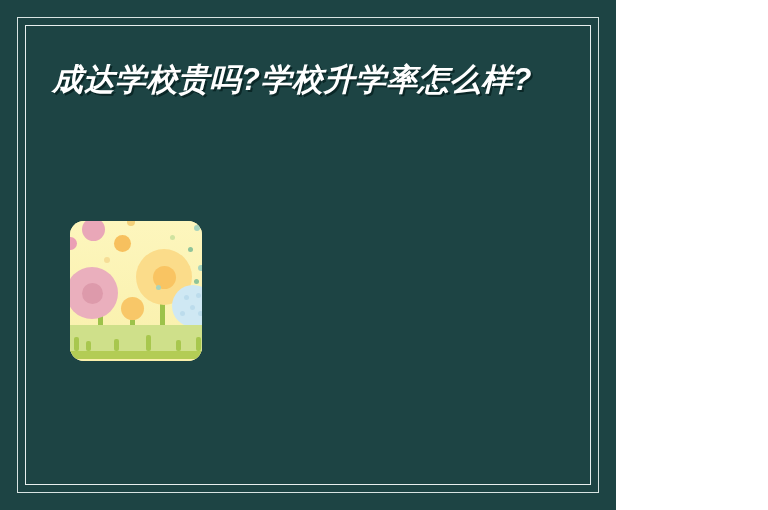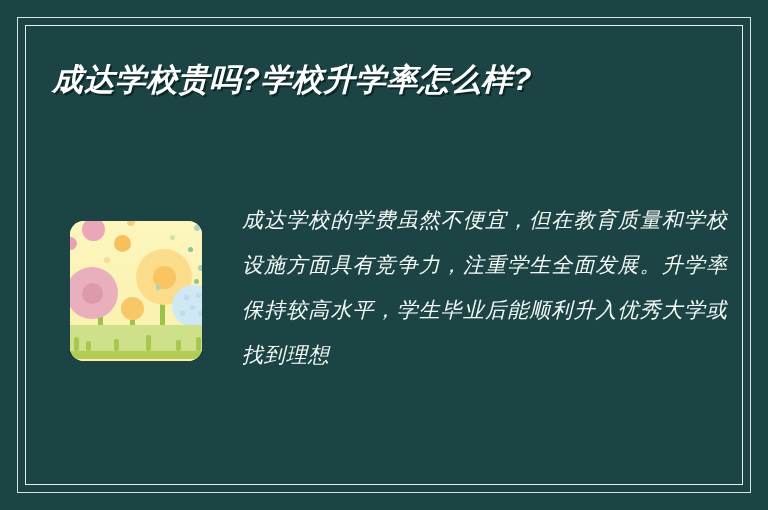--- a/index.html
+++ b/index.html
@@ -8,21 +8,21 @@
   }
   body {
     width: 768px;
     height: 510px;
     overflow: hidden;
     font-family: "Liberation Sans", sans-serif;
   }
 
   #poster {
     position: relative;
-    width: 768px;
+    width: 616px;
     height: 510px;
     background: #1d4444;
     overflow: hidden;
     box-sizing: border-box;
   }
 
   
   .frame-outer {
     position: absolute;
     left: 17px;
@@ -220,18 +220,15 @@
         <div class="blade" style="left:4px;   height:14px;"></div>
         <div class="blade" style="left:16px;  height:10px;"></div>
         <div class="blade" style="left:44px;  height:12px;"></div>
         <div class="blade" style="left:76px;  height:16px;"></div>
         <div class="blade" style="left:106px; height:11px;"></div>
         <div class="blade" style="left:126px; height:14px;"></div>
         <div class="grass-base"></div>
       </div>
     </div>
 
-    <div class="body-wrap">
-      <p class="body-text">成达学校的学费虽然不便宜，但在教育质量和学校设施方面具有竞争力，注重学生全面发展。升学率保持较高水平，学生毕业后能顺利升入优秀大学或找到理想</p>
-    </div>
 
   </div>
 </div>
 
 </body></html>

